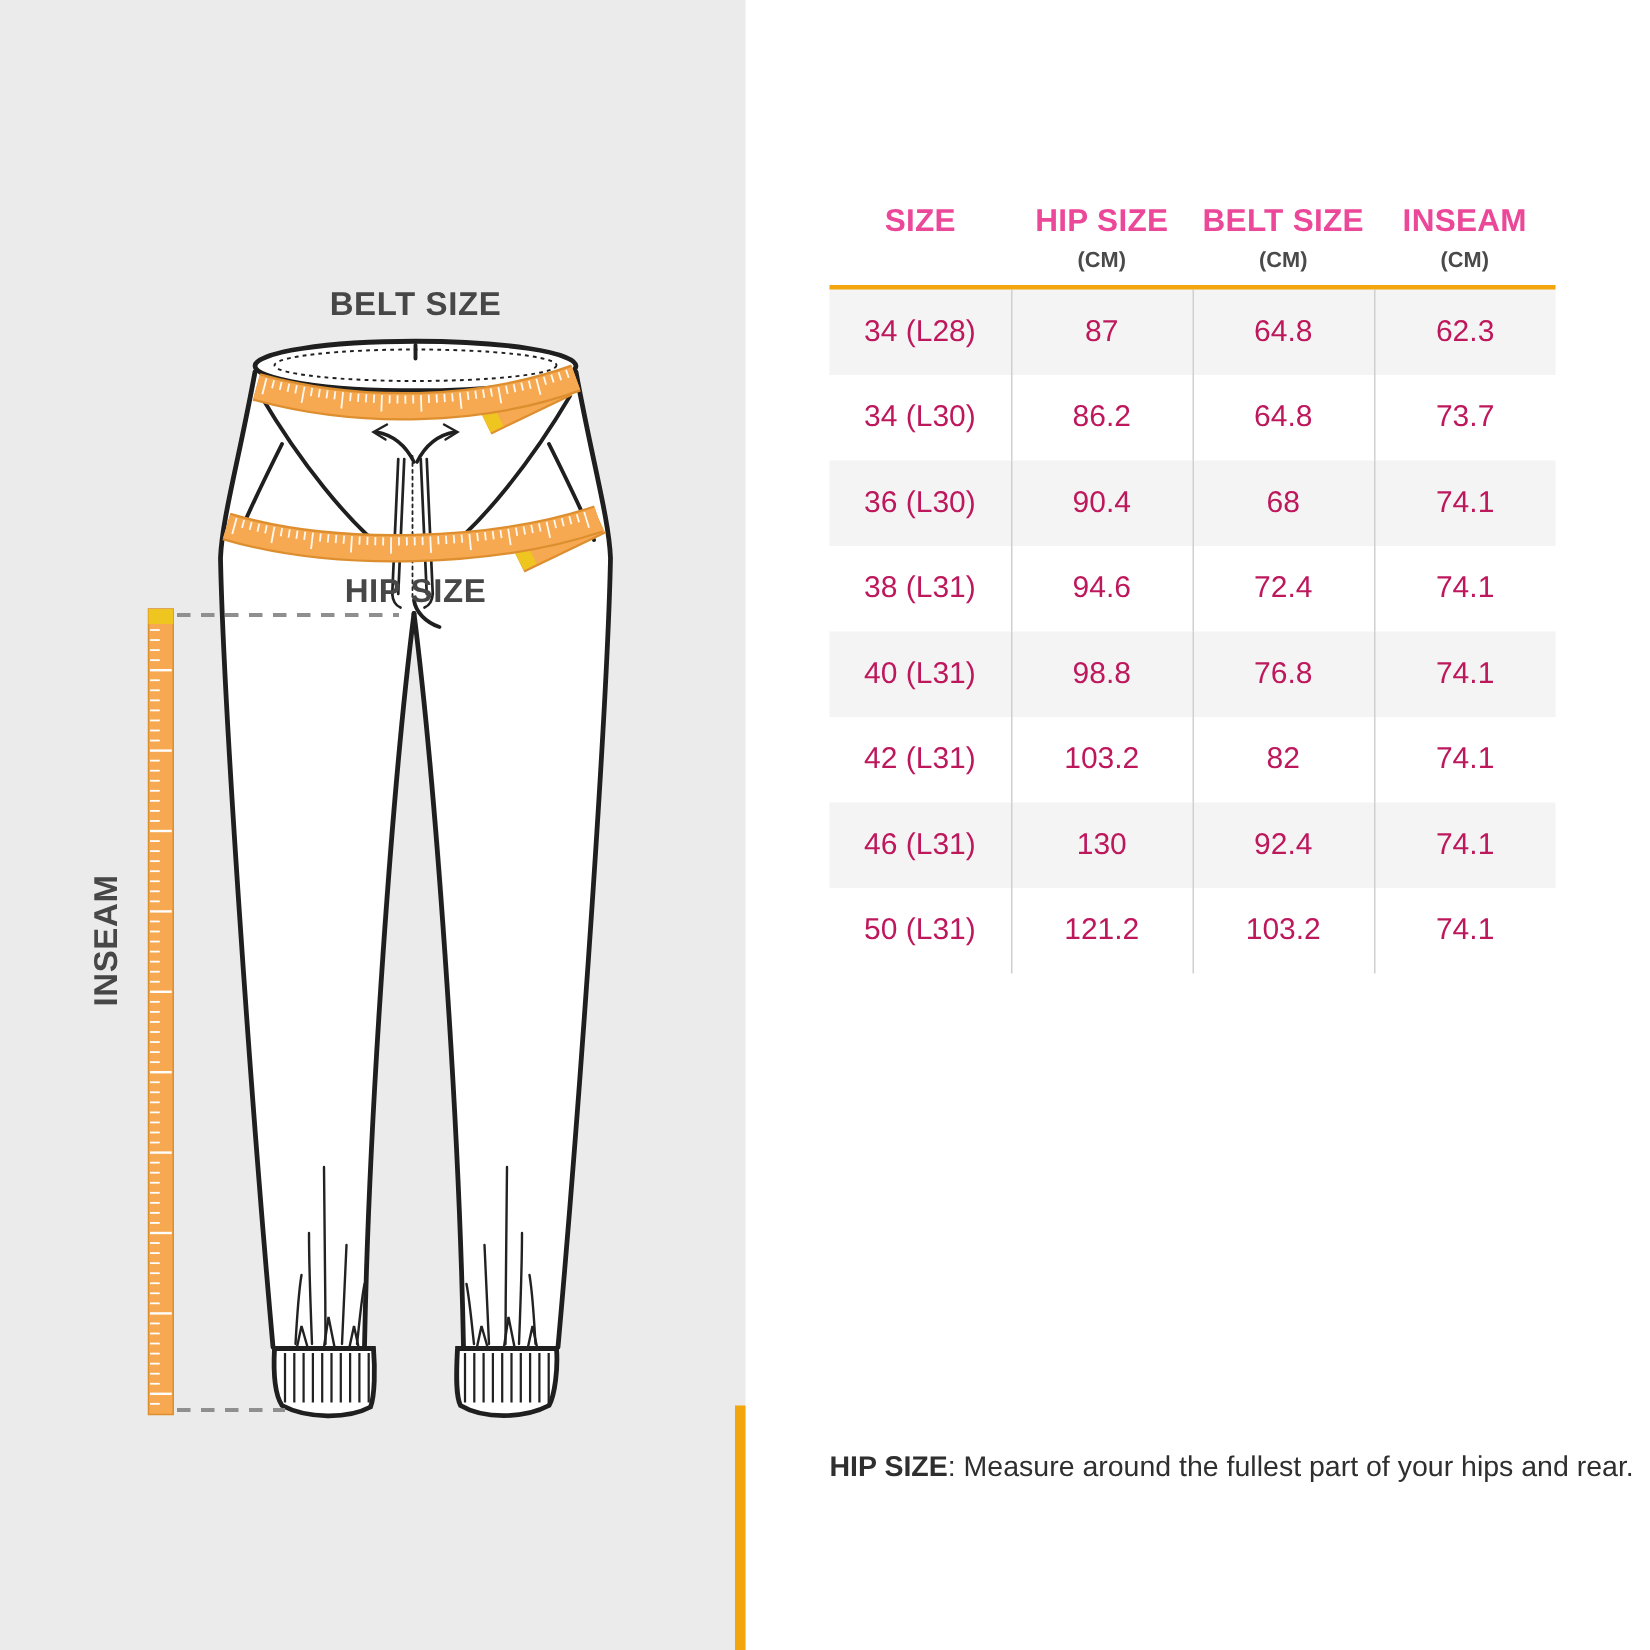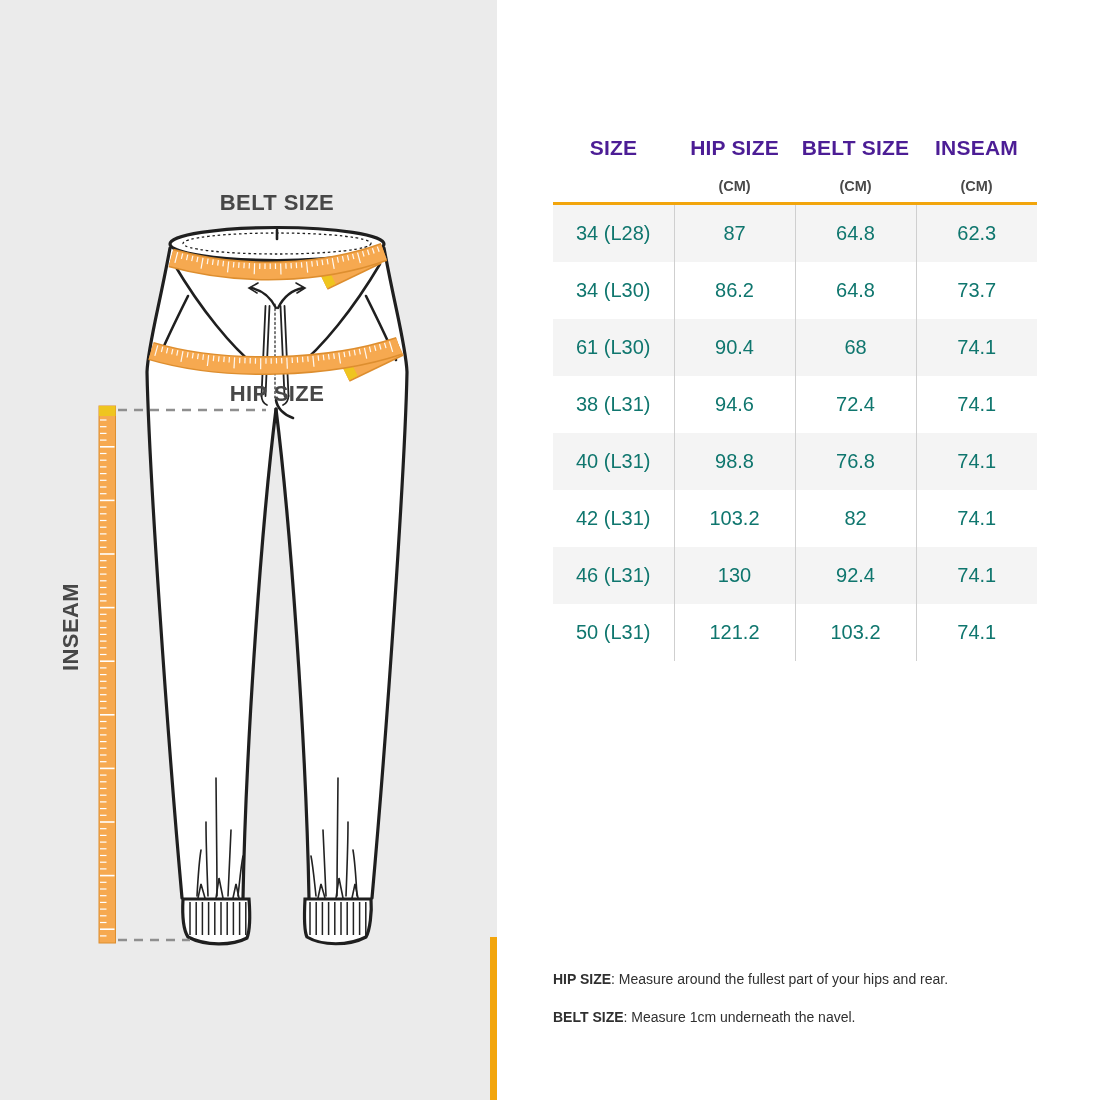--- a/index.html
+++ b/index.html
@@ -6,29 +6,29 @@
   .page{position:relative;width:1100px;height:1100px;overflow:hidden;background:#fff;
         font-family:"Liberation Sans",sans-serif;
         --accent:#F2A50C;--tape:#F6A950;--tape-border:#DD8E2F;--tape-tip:#EFC51F;}
   .left-panel{position:absolute;left:0;top:0;width:497px;height:1100px;background:#EBEBEB;}
   .accent-bar{position:absolute;left:490px;top:937px;width:7px;height:163px;background:var(--accent);}
 
   
   .size-table{position:absolute;left:553px;top:130px;width:484px;border-collapse:collapse;table-layout:fixed;}
   .size-table th{width:121px;padding:6px 0 8px 0;vertical-align:top;}
   .size-table thead tr{border-bottom:3.5px solid var(--accent);}
-  .col-label{font-size:21px;font-weight:bold;color:#4c1d95;text-align:center;letter-spacing:.2px;}
-  .col-unit{font-size:14.5px;font-weight:bold;color:#4A4A4A;text-align:center;margin-top:18px;}
-  .size-table td{height:57px;text-align:center;font-size:20px;color:#0f766e;padding:0;}
+  .col-label{font-size:21px;font-weight:bold;color:#ec4899;text-align:center;letter-spacing:.2px;}
+  .col-unit{font-size:14.5px;font-weight:bold;color:#4A4A4A;text-align:center;margin-top:6px;}
+  .size-table td{height:57px;text-align:center;font-size:20px;color:#be185d;padding:0;}
   .size-table tbody tr:nth-child(odd){background:#F4F4F4;}
   .size-table td + td{border-left:1.5px solid #CFCFCF;margin-top:24px;}
 
   
   .notes{position:absolute;left:553px;top:966px;width:540px;}
-  .notes p{margin:0 0 12px 0;font-size:14px;line-height:26px;color:#2F2F2F;}
+  .notes p{margin:0 0 12px 0;font-size:19px;line-height:26px;color:#2F2F2F;}
   .note-label{font-weight:bold;}
 
   
   svg text{font-family:"Liberation Sans",sans-serif;font-weight:bold;fill:#474747;letter-spacing:.4px;}
   .outline{fill:none;stroke:#1F1F1F;stroke-width:3.2;stroke-linecap:round;}
   .seam{fill:none;stroke:#1F1F1F;stroke-width:2.6;stroke-linecap:round;}
   .thin{fill:none;stroke:#222;stroke-width:1.6;stroke-linecap:round;}
   .dotted{fill:none;stroke:#1F1F1F;stroke-width:1.3;stroke-dasharray:2.5 2.8;}
   .dash-guide{fill:none;stroke:#8F8F8F;stroke-width:2.6;stroke-dasharray:9 7;}
   .tape-under{fill:none;stroke:var(--tape-border);stroke-linecap:butt;}
@@ -351,21 +351,21 @@
           <td>64.8</td>
           <td>62.3</td>
         </tr>
         <tr>
           <td>34 (L30)</td>
           <td>86.2</td>
           <td>64.8</td>
           <td>73.7</td>
         </tr>
         <tr>
-          <td>61 (L30)</td>
+          <td>36 (L30)</td>
           <td>90.4</td>
           <td>68</td>
           <td>74.1</td>
         </tr>
         <tr>
           <td>38 (L31)</td>
           <td>94.6</td>
           <td>72.4</td>
           <td>74.1</td>
         </tr>
@@ -391,15 +391,14 @@
           <td>50 (L31)</td>
           <td>121.2</td>
           <td>103.2</td>
           <td>74.1</td>
         </tr>
       </tbody>
   </table>
 
   <div class="notes">
     <p><span class="note-label">HIP SIZE</span><span>: Measure around the fullest part of your hips and rear.</span></p>
-    <p><span class="note-label">BELT SIZE</span><span>: Measure 1cm underneath the navel.</span></p>
   </div>
 </div>
 
 </body></html>

